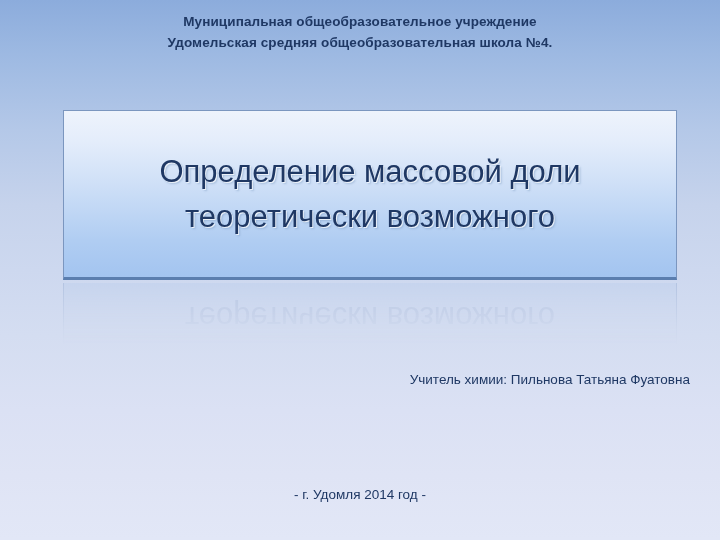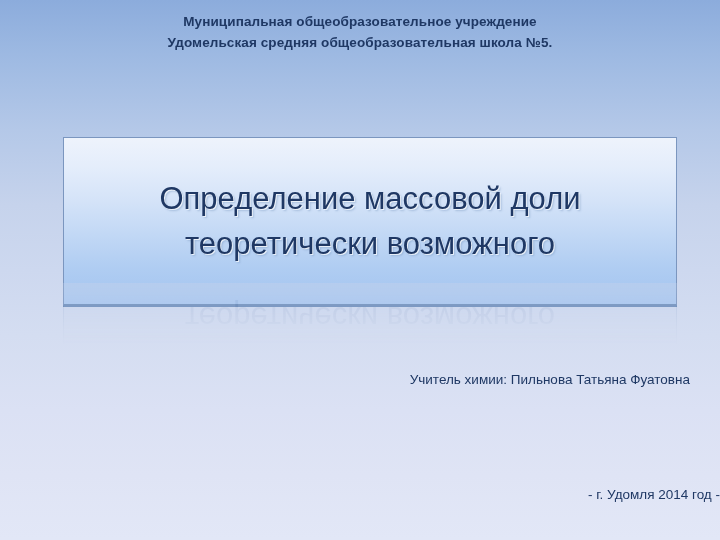--- a/index.html
+++ b/index.html
@@ -54,21 +54,20 @@
         #EEF3FC 0%,
         #E4EDFB 18%,
         #D4E3F8 38%,
         #C2D8F5 58%,
         #B0CDF2 78%,
         #A3C4F0 100%);
     display: flex;
     flex-direction: column;
     align-items: center;
     justify-content: center;
-    margin-top: 27px;
   }
   .title-line {
     color: #1F3864;
     font-size: 31px;
     font-weight: normal;
     line-height: 45px;
     text-align: center;
     white-space: nowrap;
     text-shadow: 1px 1px 0 rgba(255,255,255,0.75),
                  2px 2px 2px rgba(120,150,190,0.45);
@@ -125,35 +124,35 @@
     color: #1F3864;
     font-size: 13.5px;
     line-height: 20px;
     white-space: nowrap;
   }
   .footer {
     position: absolute;
     left: 0;
     top: 485px;
     width: 720px;
-    text-align: right;
+    text-align: center;
     color: #1F3864;
     font-size: 13.5px;
     line-height: 20px;
     white-space: nowrap;
   }
 </style>
 </head>
 <body>
 
 <div class="slide">
 
   <div class="header">
     <span class="header-line">Муниципальная общеобразовательное учреждение</span>
-    <span class="header-line">Удомельская средняя общеобразовательная школа №5.</span>
+    <span class="header-line">Удомельская средняя общеобразовательная школа №4.</span>
   </div>
 
   <div class="title-box">
     <div class="title-line">Определение массовой доли</div>
     <div class="title-line">теоретически возможного</div>
   </div>
 
   <div class="reflection-wrap">
     <div class="reflection-fill"></div>
     <div class="reflection-text">теоретически возможного</div>

